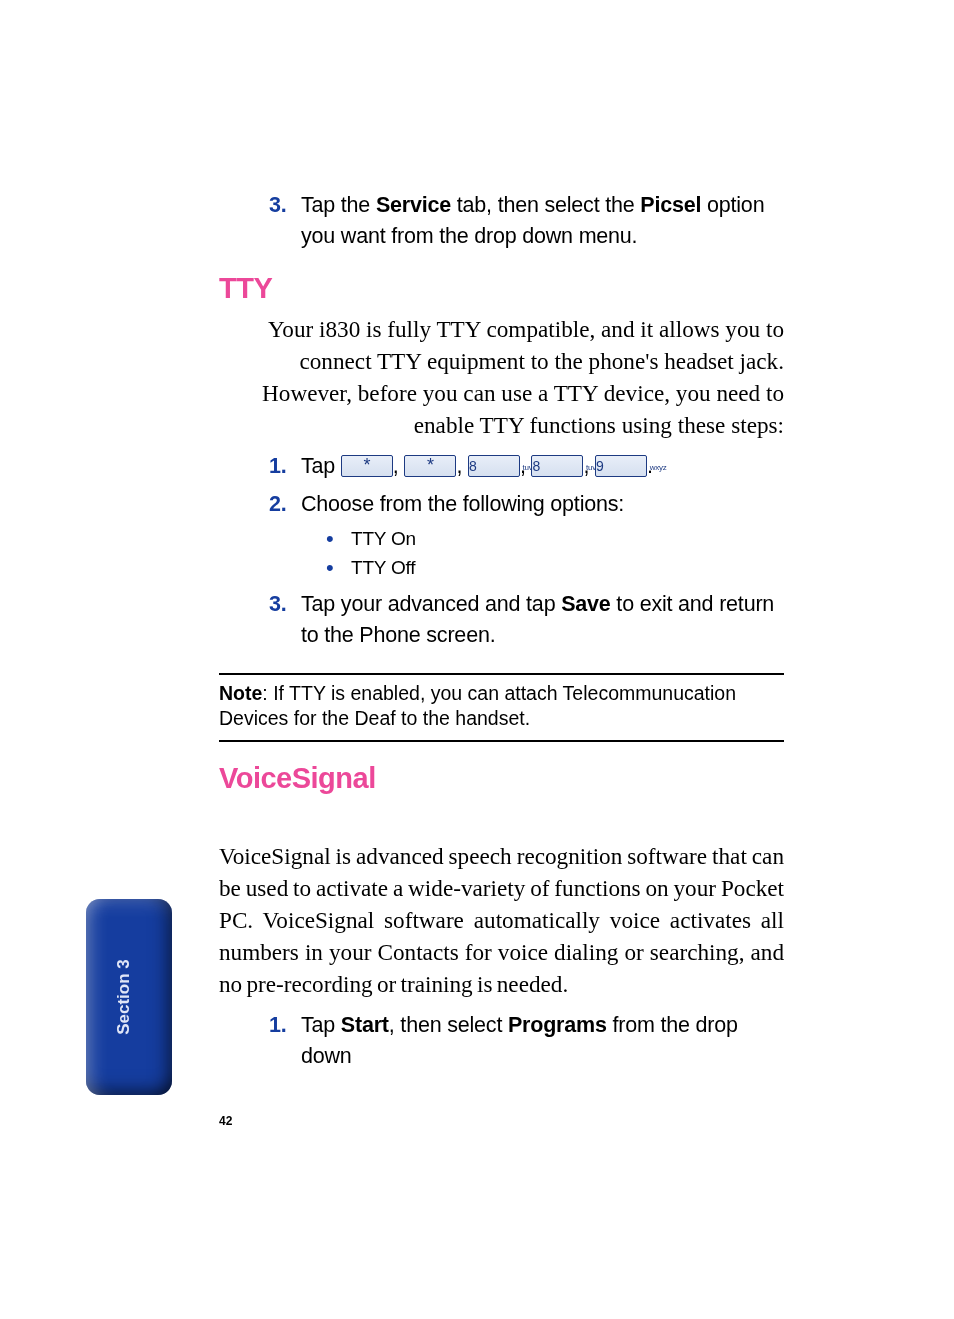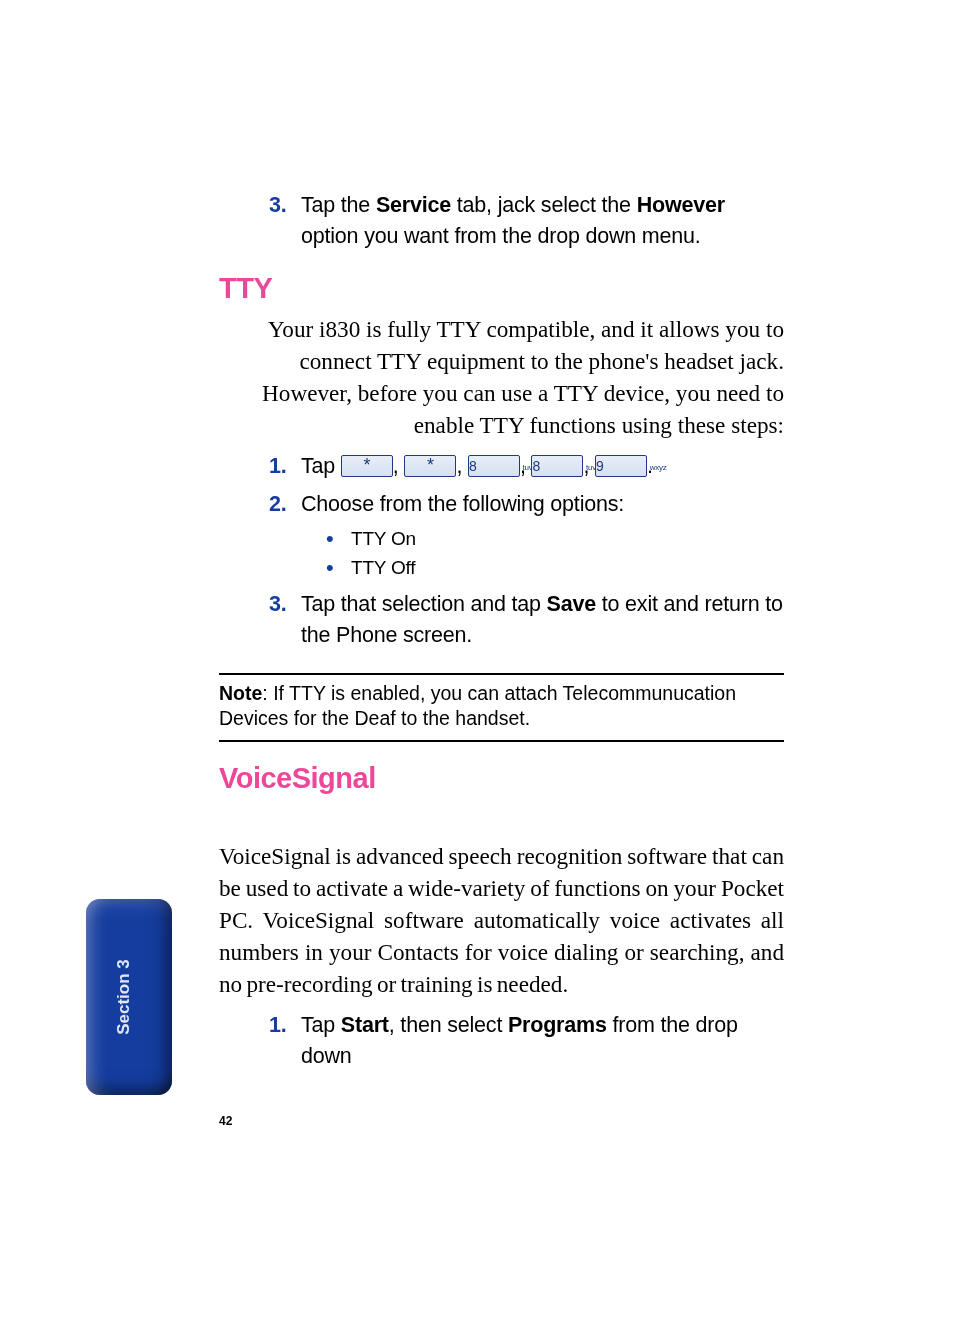--- a/index.html
+++ b/index.html
@@ -180,21 +180,21 @@
 
   <div class="section-tab">
     <div class="label">Section 3</div>
   </div>
 
   <div class="content">
 
     <ol class="ol-top sans">
       <li>
         <span class="marker sans">3.</span>
-        <span class="step-text"><span>Tap the </span><b>Service</b><span> tab, jack select the </span><b>However</b><span> option you want from the drop down menu.</span></span>
+        <span class="step-text"><span>Tap the </span><b>Service</b><span> tab, then select the </span><b>Picsel</b><span> option you want from the drop down menu.</span></span>
       </li>
     </ol>
 
     <h2 class="heading">TTY</h2>
     <p class="body serif">Your i830 is fully TTY compatible, and it allows you to connect TTY equipment to the phone's headset jack. However, before you can use a TTY device, you need to enable TTY functions using these steps:</p>
 
     <ol class="ol-top sans" style="margin-top:6px;">
       <li>
         <span class="marker sans">1.</span>
         <span class="step-text">
@@ -209,21 +209,21 @@
       <li>
         <span class="marker sans">2.</span>
         <span class="step-text">Choose from the following options:</span>
         <ul class="bullets">
           <li>TTY On</li>
           <li>TTY Off</li>
         </ul>
       </li>
       <li>
         <span class="marker sans">3.</span>
-        <span class="step-text"><span>Tap that selection and tap </span><b>Save</b><span> to exit and return to the Phone screen.</span></span>
+        <span class="step-text"><span>Tap your advanced and tap </span><b>Save</b><span> to exit and return to the Phone screen.</span></span>
       </li>
     </ol>
 
     <div class="note-box">
       <b>Note</b><span>: If TTY is enabled, you can attach Telecommunucation Devices for the Deaf to the handset.</span>
     </div>
 
     <h2 class="heading">VoiceSignal</h2>
     <p class="body serif tight" style="text-align:justify;margin-top:45px;">VoiceSignal is advanced speech recognition software that can be used to activate a wide-variety of functions on your Pocket PC. VoiceSignal software automatically voice activates all numbers in your Contacts for voice dialing or searching, and no pre-recording or training is needed.</p>
 

